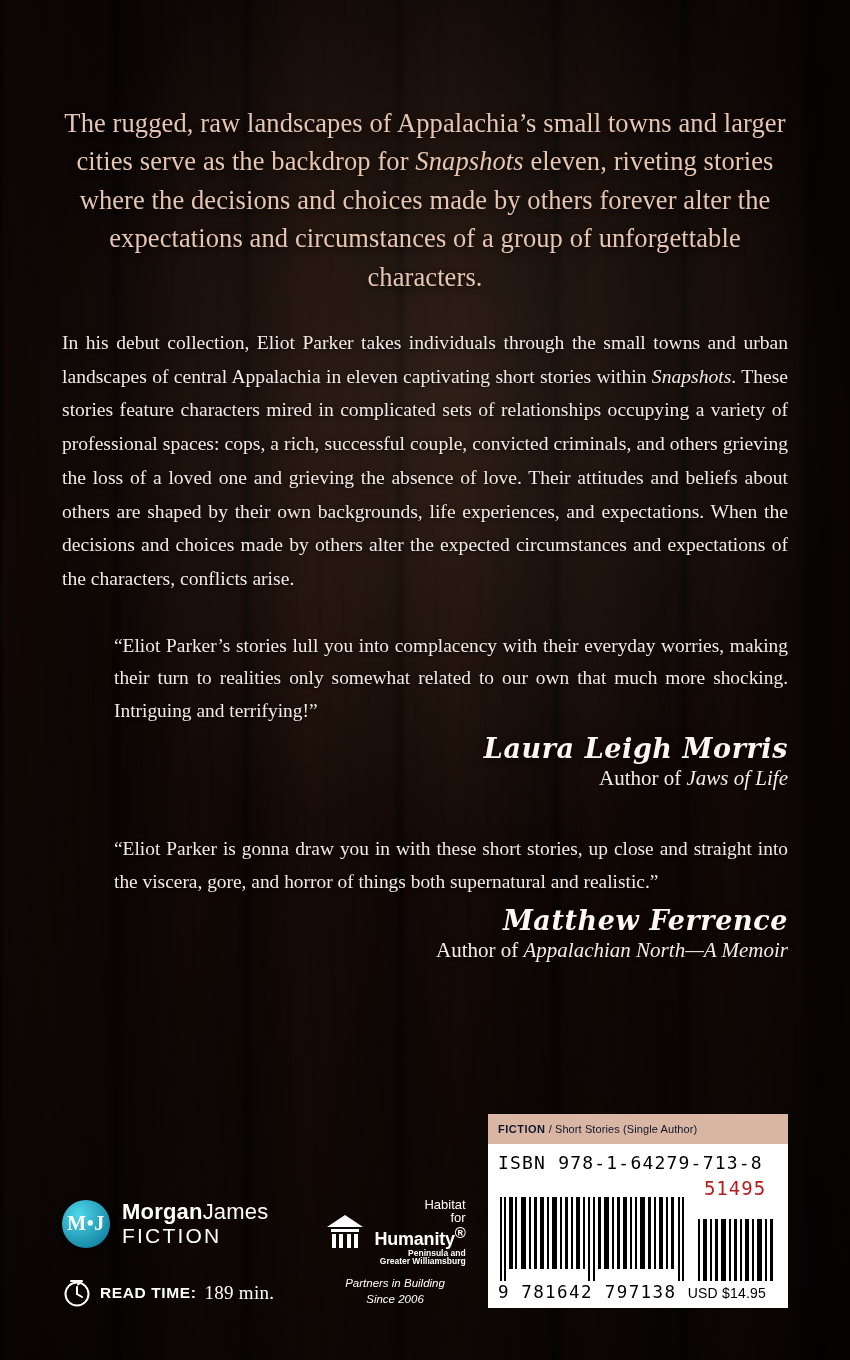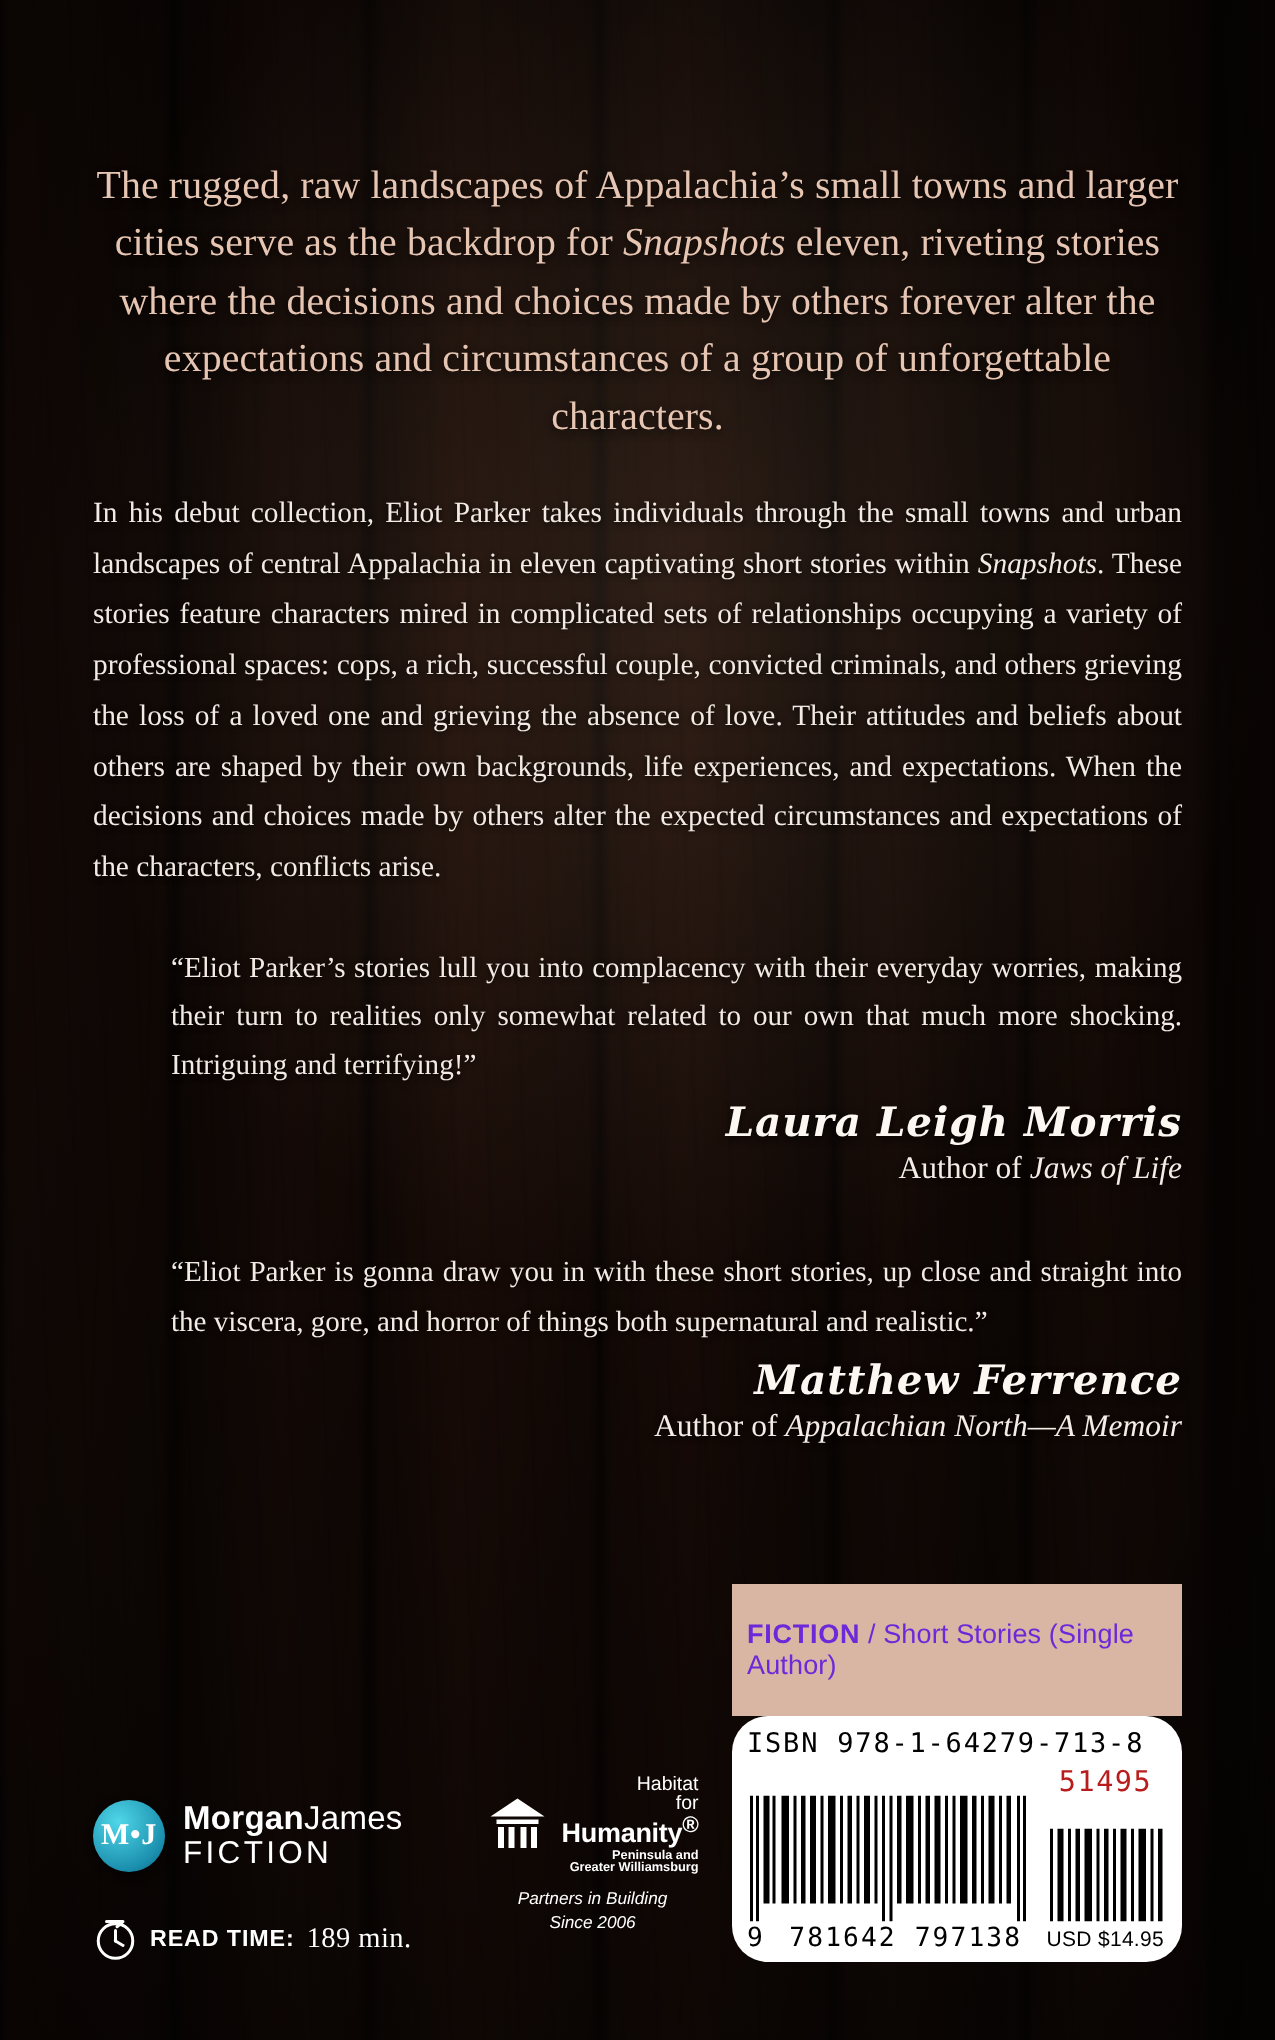--- a/index.html
+++ b/index.html
@@ -140,21 +140,21 @@
     padding: 0 62px;
   }
 
   .logos-row {
     display: flex;
     align-items: flex-start;
     gap: 50px;
   }
 
   
-  .mj-block { display: flex; align-items: flex-start; gap: 12px; margin-top: 20px; }
+  .mj-block { display: flex; align-items: flex-start; gap: 12px; margin-top: 4px; }
   .mj-mark {
     width: 48px; height: 48px; border-radius: 50%;
     background: radial-gradient(circle at 35% 30%, #4fd6e8, #1b8fae 70%, #0d5f78);
     display: flex; align-items: center; justify-content: center;
     color: #ffffff; font-family: "Liberation Serif", serif;
     font-size: 20px; font-weight: bold; letter-spacing: 0.5px;
     box-shadow: 0 2px 6px rgba(0,0,0,0.6);
   }
   .mj-text { line-height: 1.12; }
   .mj-name {
@@ -201,31 +201,30 @@
   
   .barcode-panel {
     position: absolute;
     right: 62px;
     bottom: 52px;
     width: 300px;
     z-index: 5;
   }
   .bisac {
     background: #d9b5a3;
-    color: #6d28d9;
+    color: #0f172a;
     font-family: "Liberation Sans", sans-serif;
-    font-size: 18px;
-    padding: 23px 10px;
+    font-size: 11px;
+    padding: 9px 10px;
     letter-spacing: 0.1px;
   }
   .bisac b { font-weight: bold; letter-spacing: 0.5px; }
   .bc-white {
     background: #ffffff;
-    padding: 8px 12px 6px 10px;
-    border-radius: 24px;
+    padding: 8px 22px 6px 10px;
   }
   .isbn-line {
     font-family: "DejaVu Sans Mono", monospace;
     font-size: 18px;
     color: #000;
     letter-spacing: 1.2px;
     white-space: nowrap;
   }
   .bars-row { display: flex; align-items: flex-end; gap: 8px; margin-top: 4px; }
   .bars-main { flex: 1 1 auto; }

